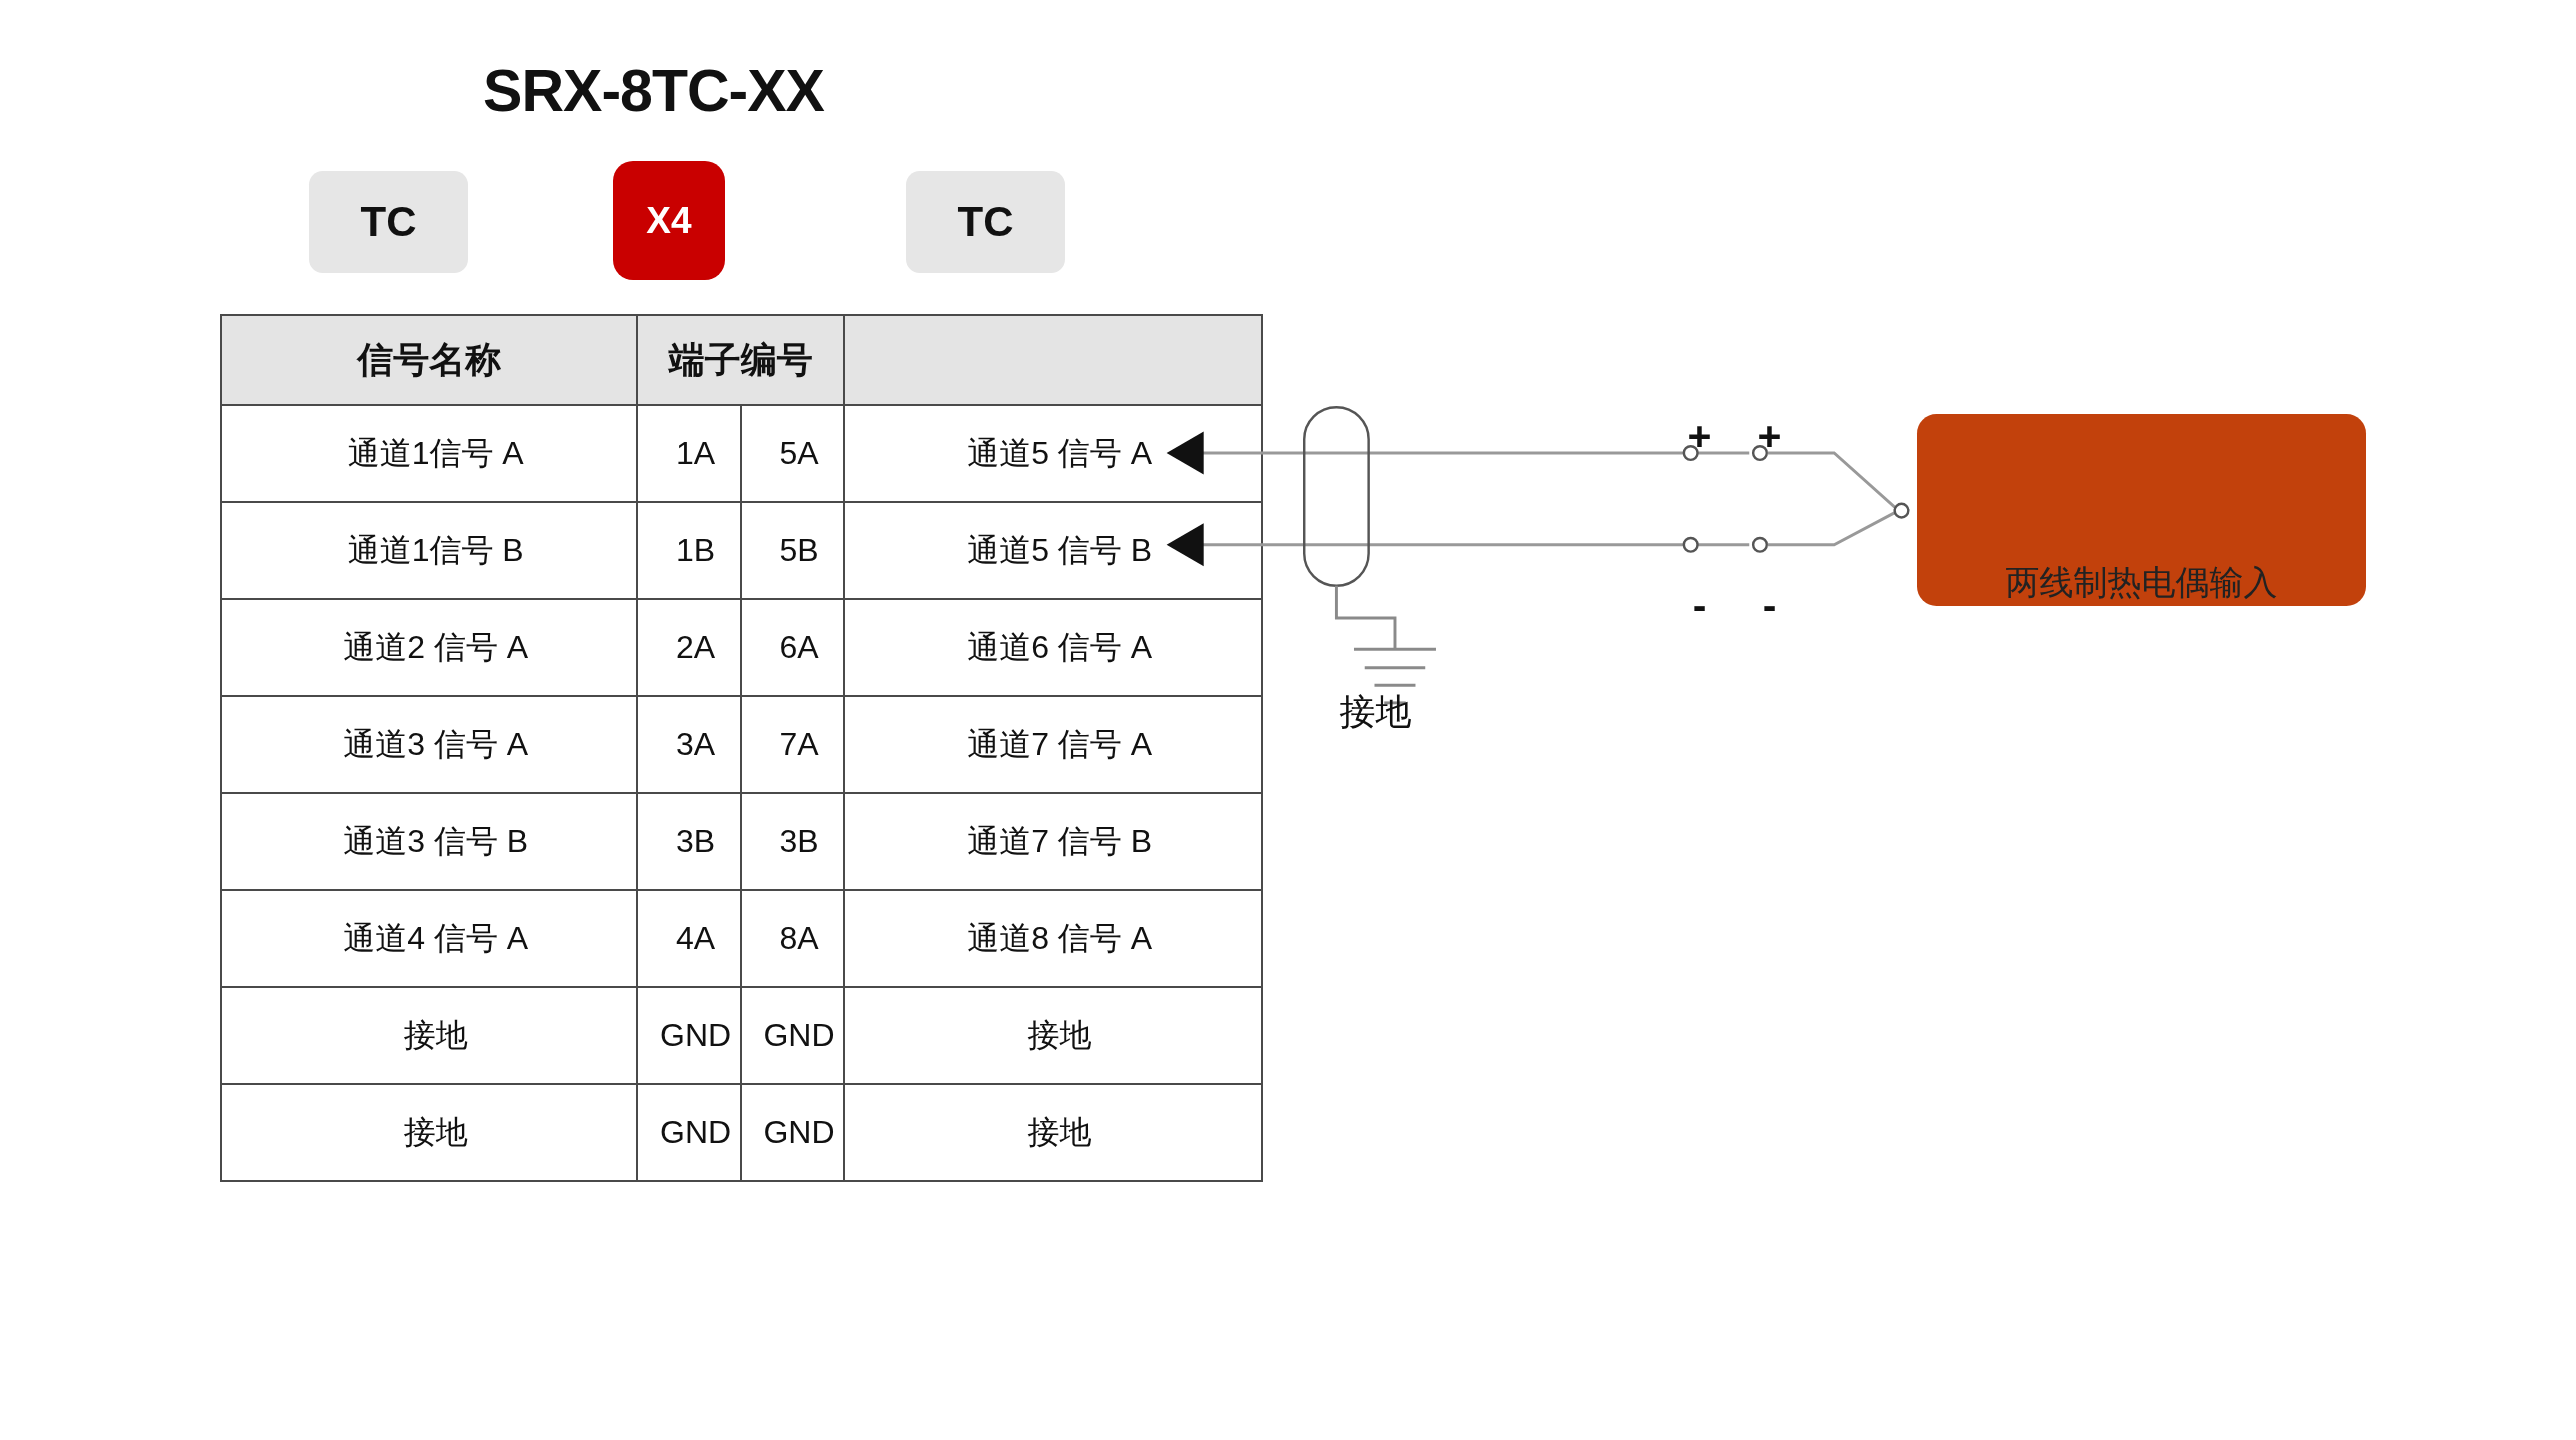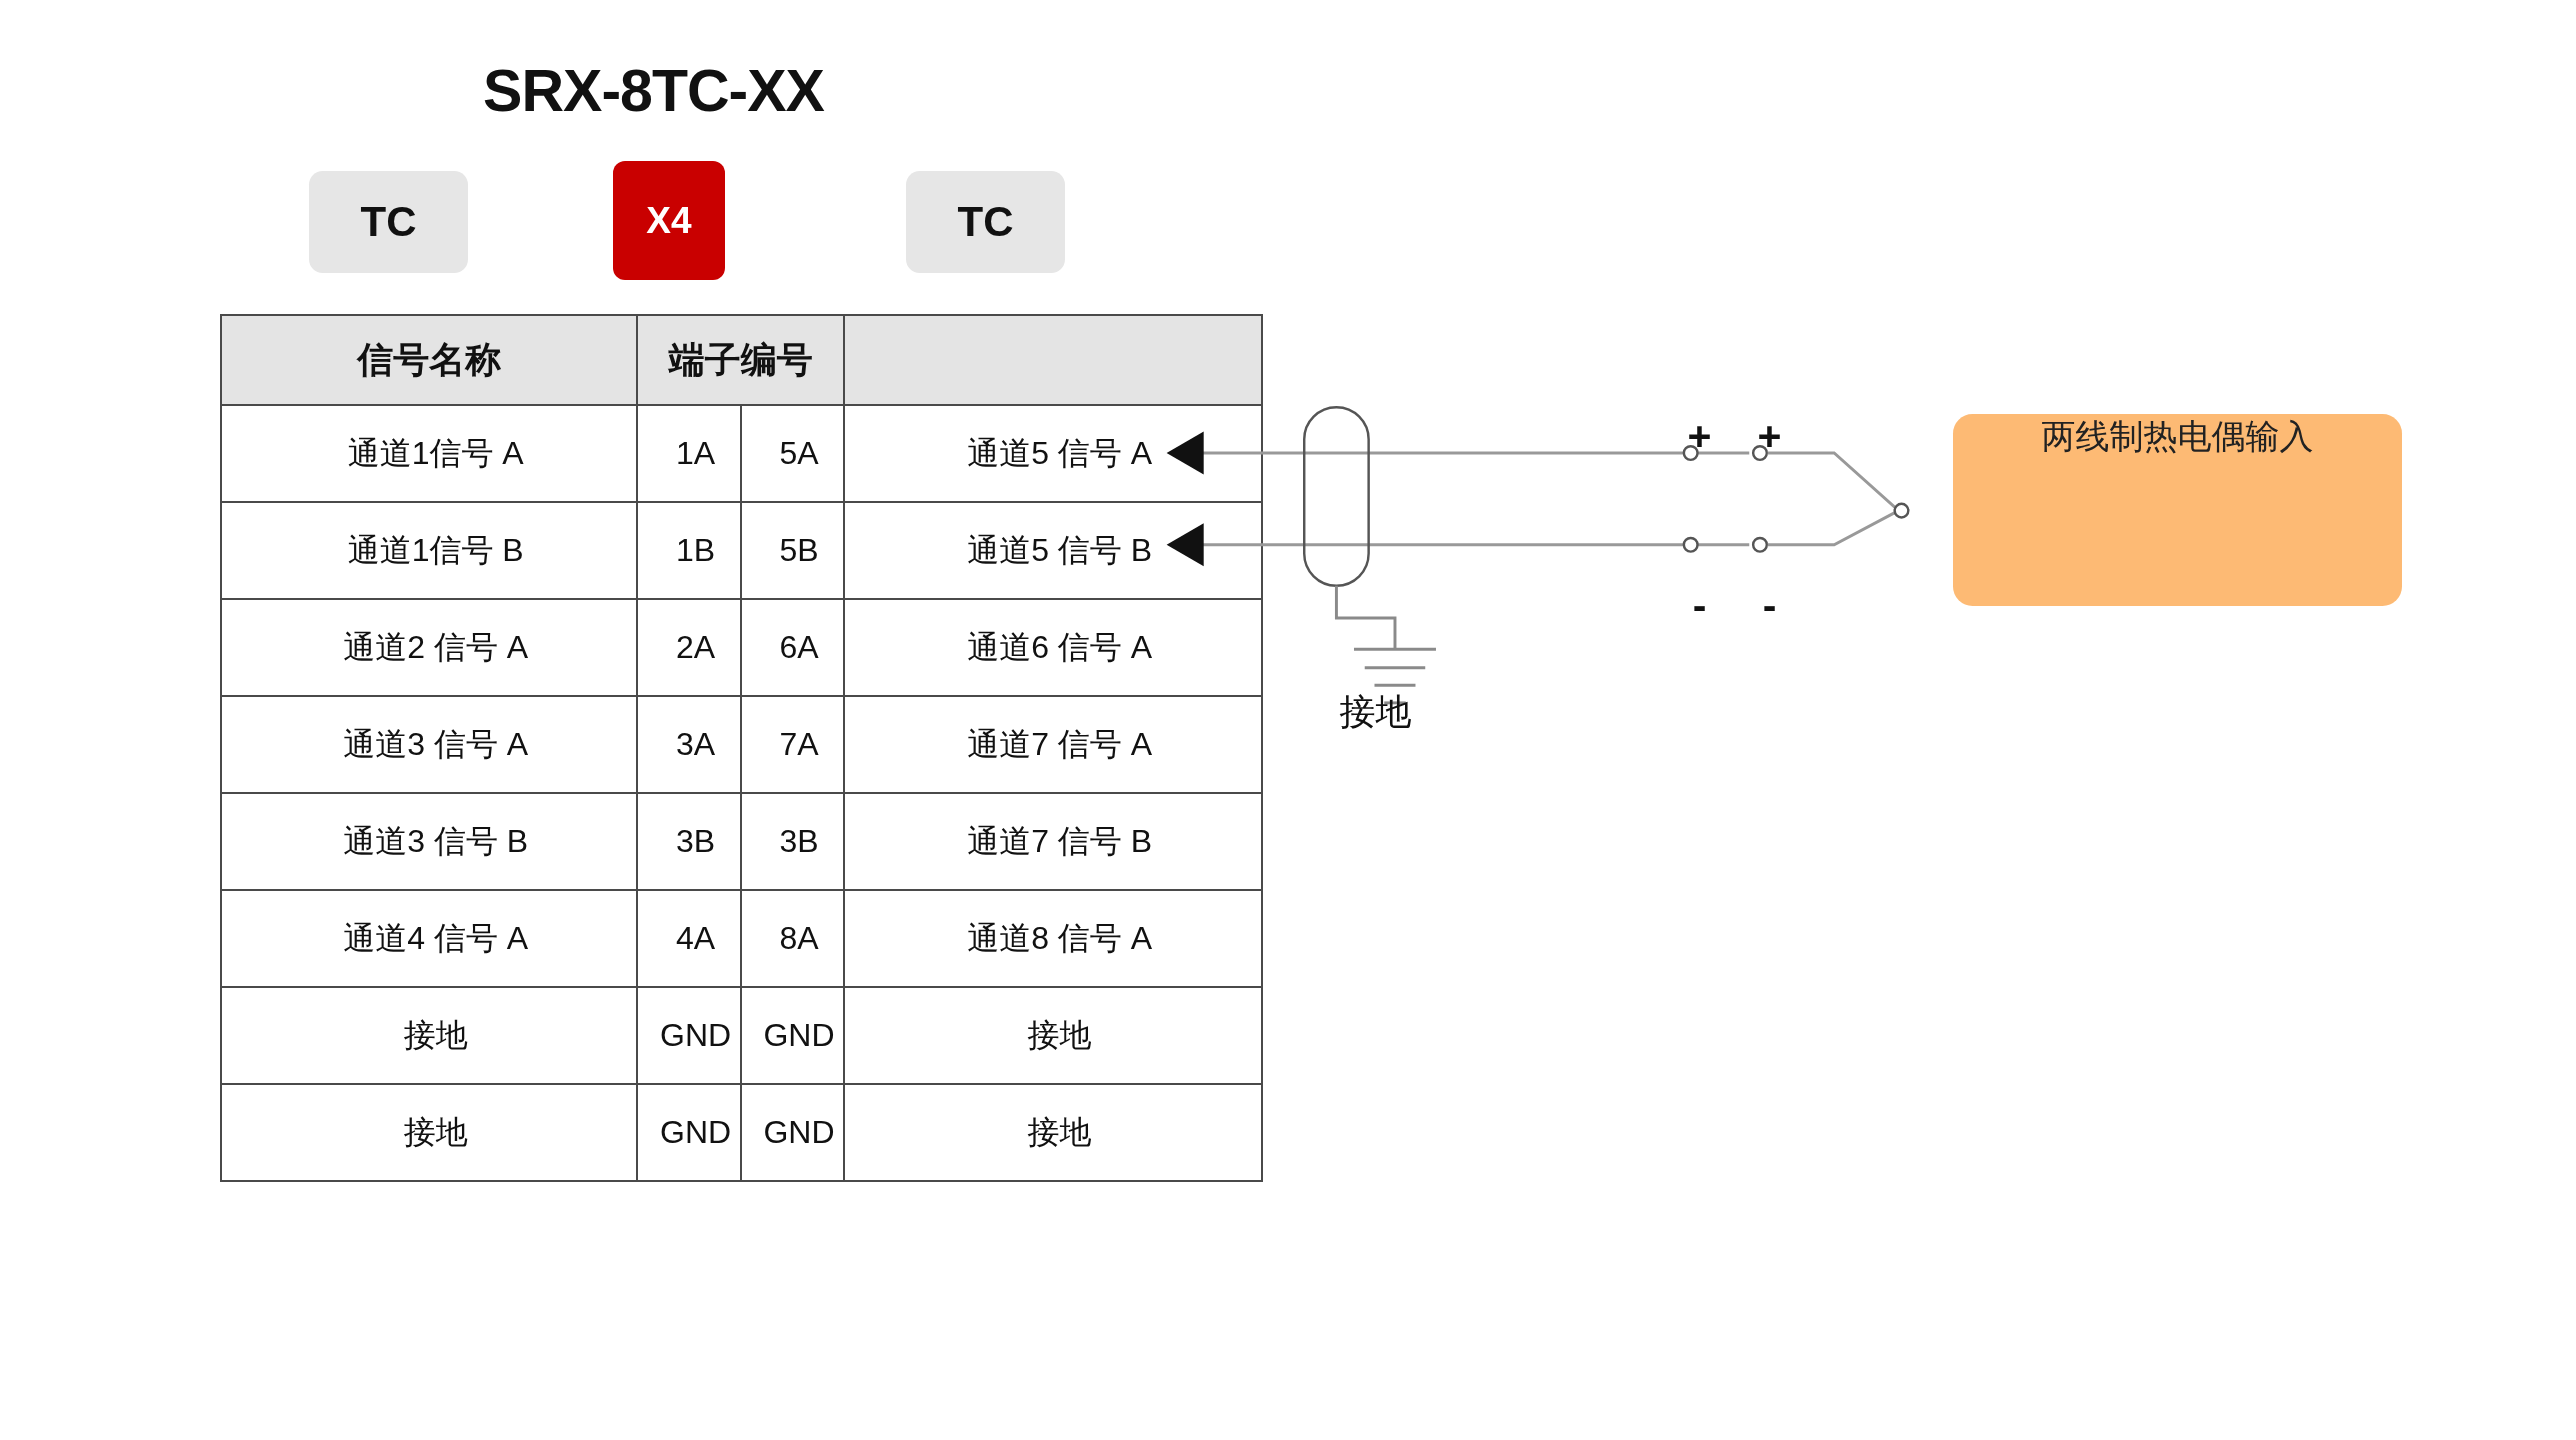--- a/index.html
+++ b/index.html
@@ -25,21 +25,21 @@
     display:flex;align-items:center;justify-content:center;
     font-weight:bold;
     border-radius:13.7px;
   }
   .badge-tc{
     background:#e6e6e6;color:#111111;
     width:159px;height:102px;font-size:42px;
   }
   .badge-x4{
     background:#c90000;color:#ffffff;
-    width:112px;height:119px;font-size:37px;border-radius:12px;
+    width:112px;height:119px;font-size:37px;border-radius:20px;
   }
   #badge-tc-left{left:309px;top:171px;}
   #badge-x4{left:613px;top:161px;}
   #badge-tc-right{left:906px;top:171px;}
 
   
   #pinout-table{
     position:absolute;left:220px;top:314px;
     width:1043px;
     border-collapse:collapse;
@@ -90,22 +90,22 @@
   }
   #plus-left{left:1680px;top:416px;}
   #plus-right{left:1750px;top:416px;}
   #minus-left{left:1680px;top:585px;}
   #minus-right{left:1750px;top:585px;}
 
   
   #input-box{
     position:absolute;left:1917px;top:414px;
     width:449px;height:192px;
-    background:#fdba74;border-radius:19.5px;
-    display:flex;align-items:flex-start;justify-content:center;margin-left:36px;
+    background:#c2410c;border-radius:19.5px;
+    display:flex;align-items:flex-end;justify-content:center;
   }
   #input-box-label{
     font-size:34px;color:#222222;white-space:nowrap;
   }
 </style>
 </head>
 <body>
 
 <div class="stage">
 

